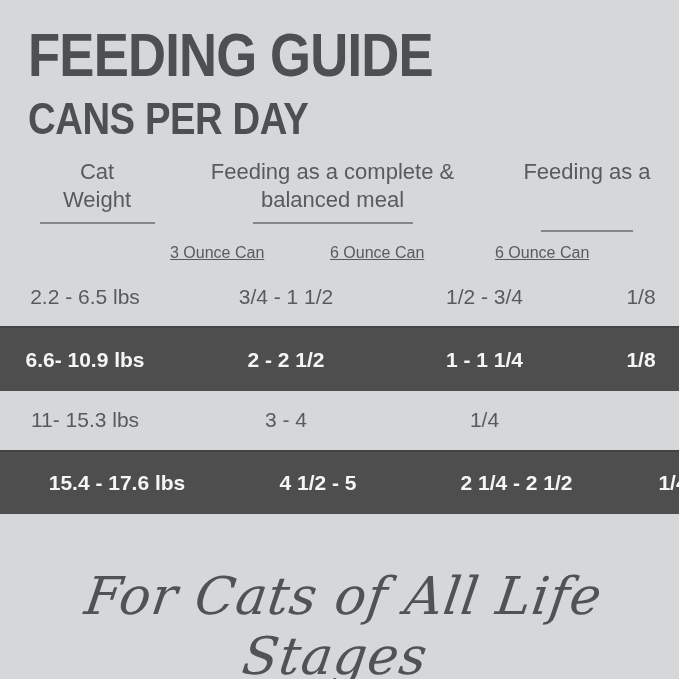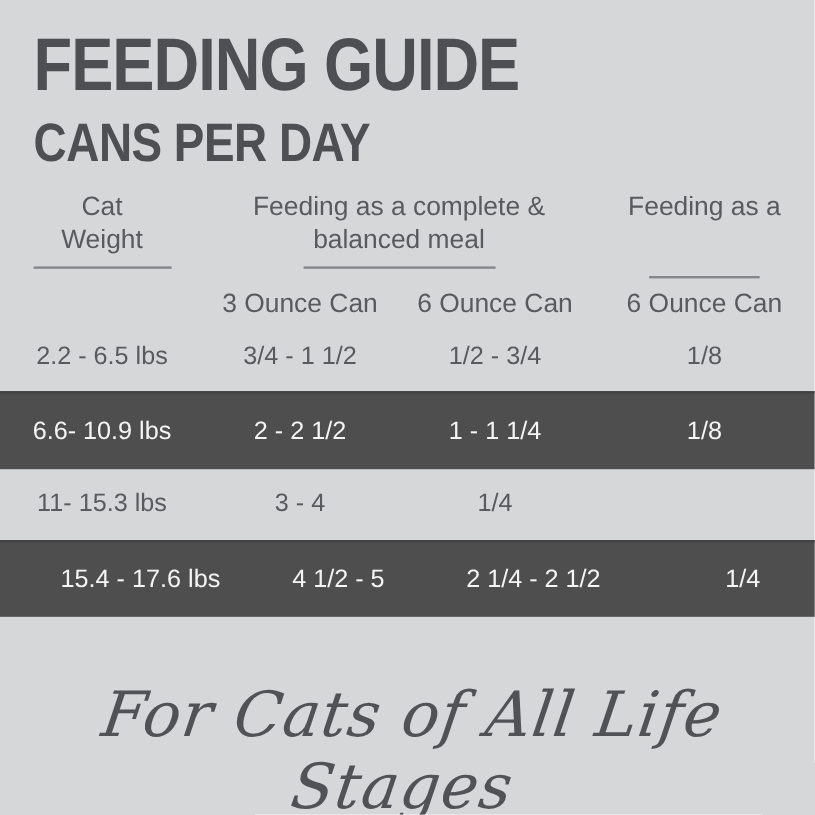--- a/index.html
+++ b/index.html
@@ -24,52 +24,52 @@
     transform:scaleX(0.85); transform-origin:0 0; line-height:1;
   }
 
   
   .colhead {
     position:absolute; top:158px;
     display:flex; flex-direction:column; align-items:center;
     color:#595a5d; font-size:22px; line-height:28px; text-align:center;
   }
   .colhead .rule { height:2px; background:#85868a; margin-top:8px; }
-  .head-weight { left:0; width:170px; }
+  .head-weight { left:12px; width:170px; }
   .head-meal   { left:170px; width:325px; }
   .head-topper { left:495px; width:184px;gap:36px; }
   .head-weight .rule { width:115px; }
   .head-meal   .rule { width:160px; }
   .head-topper .rule { width:92px; }
 
   
   .subhead {
-    position:absolute; top:240px; font-size:22px; color:#595a5d;
-    text-align:center; line-height:26px;
+    position:absolute; top:240px; font-size:16px; color:#595a5d;
+    line-height:26px;text-decoration:underline;
   }
   .sub-meal3   { left:170px; width:160px; }
   .sub-meal6   { left:330px; width:165px; }
   .sub-topper6 { left:495px; width:184px; }
 
   
   .row {
     position:absolute; left:0; width:679px;
     display:grid; grid-template-columns:170px 160px 165px 1fr;
     align-items:center;
-    font-size:21px; color:#595a5d;
+    font-size:21px; color:#595a5d;gap:36px;
   }
   .row > div { text-align:center; }
   .row-0 { top:268px; height:58px; }
   .row-1 { top:326px; height:63px; }
   .row-2 { top:389px; height:61px; }
   .row-3 { top:450px; height:62px;padding-left:32px; }
   .row.dark {
     background:#4e4e4f;
     border-top:2px solid #434345;
-    color:#f5f5f5; font-weight:normal;
+    color:#f5f5f5; font-weight:bold;
   }
 
   
   .tagline {
     position:absolute; left:0; top:566px; width:679px;
     text-align:center;
     font-family:"DejaVu Serif", serif; font-style:italic;
     font-size:52px; letter-spacing:1px;
     color:#515256;
     transform:skewX(-8deg);

